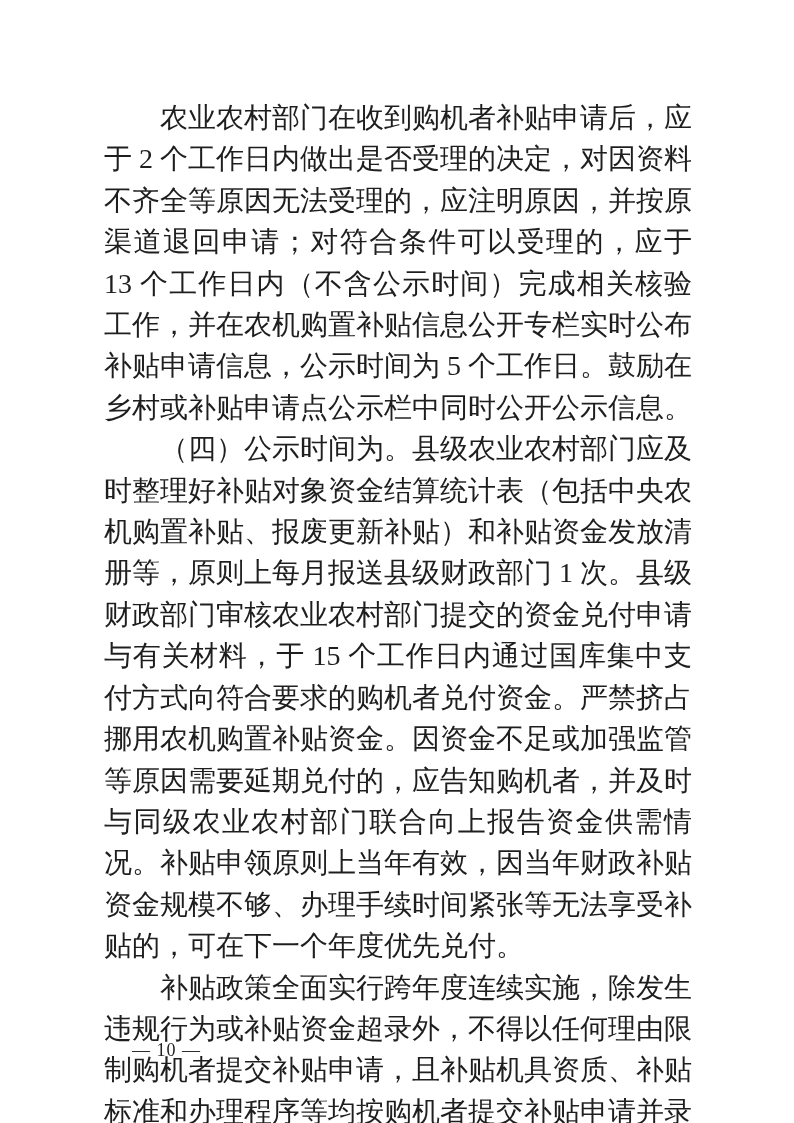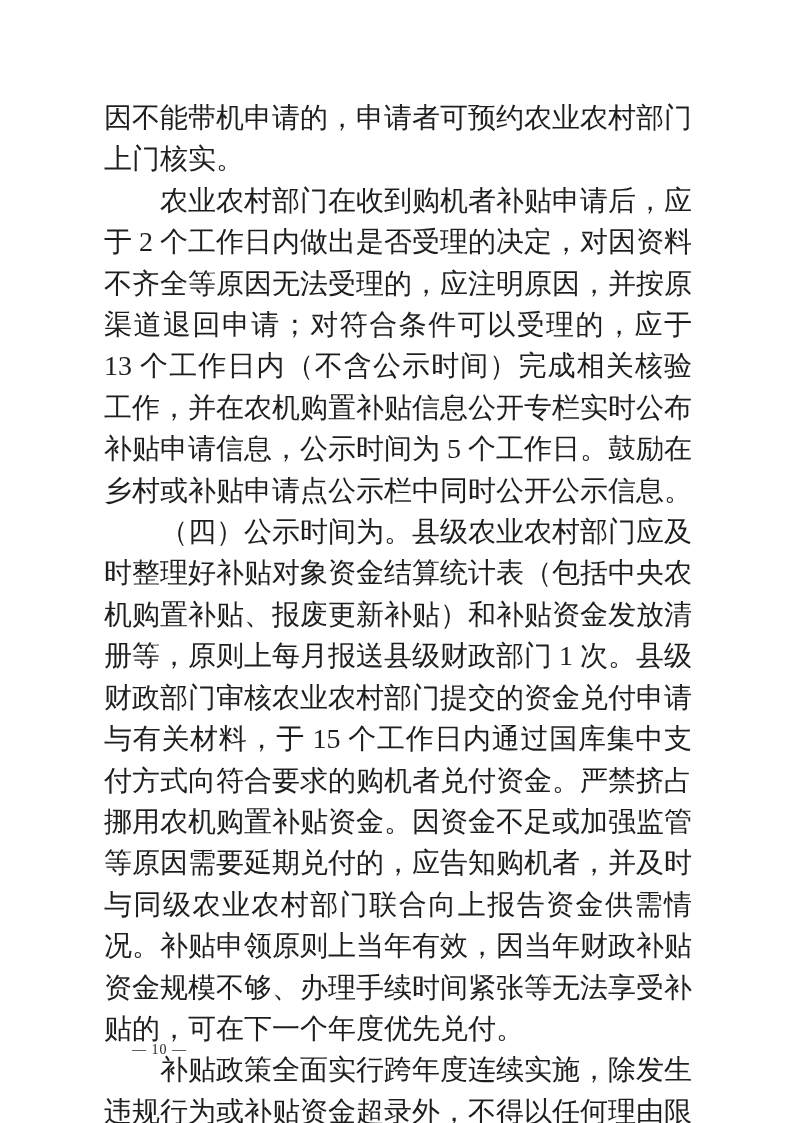--- a/index.html
+++ b/index.html
@@ -30,34 +30,33 @@
     margin: 0;
     padding: 0;
   }
   .para.indent {
     text-indent: 2em;
   }
   .page-number {
     position: absolute;
     left: 132px;
     top: 1036px;
-    font-size: 14px;
+    font-size: 18px;
     line-height: 28px;
     color: #1e1e1e;
     letter-spacing: 1px;
     white-space: pre;
   }
 </style>
 </head>
 <body>
 
 <div class="page">
 
   <div class="content">
-    <p class="para">因不能带机申请的，申请者可预约农业农村部门上门核实。</p>
 
     <p class="para indent">农业农村部门在收到购机者补贴申请后，应于 2 个工作日内做出是否受理的决定，对因资料不齐全等原因无法受理的，应注明原因，并按原渠道退回申请；对符合条件可以受理的，应于 13 个工作日内（不含公示时间）完成相关核验工作，并在农机购置补贴信息公开专栏实时公布补贴申请信息，公示时间为 5 个工作日。鼓励在乡村或补贴申请点公示栏中同时公开公示信息。</p>
 
     <p class="para indent"><span>（四）公示时间为。</span><span>县级农业农村部门应及时整理好补贴对象资金结算统计表（包括中央农机购置补贴、报废更新补贴）和补贴资金发放清册等，原则上每月报送县级财政部门 1 次。县级财政部门审核农业农村部门提交的资金兑付申请与有关材料，于 15 个工作日内通过国库集中支付方式向符合要求的购机者兑付资金。严禁挤占挪用农机购置补贴资金。因资金不足或加强监管等原因需要延期兑付的，应告知购机者，并及时与同级农业农村部门联合向上报告资金供需情况。补贴申领原则上当年有效，因当年财政补贴资金规模不够、办理手续时间紧张等无法享受补贴的，可在下一个年度优先兑付。</span></p>
 
     <p class="para indent">补贴政策全面实行跨年度连续实施，除发生违规行为或补贴资金超录外，不得以任何理由限制购机者提交补贴申请，且补贴机具资质、补贴标准和办理程序等均按购机者提交补贴申请并录入办理服务系统时的相关规定执行，不受政策调</p>
   </div>
 
   <div class="page-number">— 10 —</div>
 

